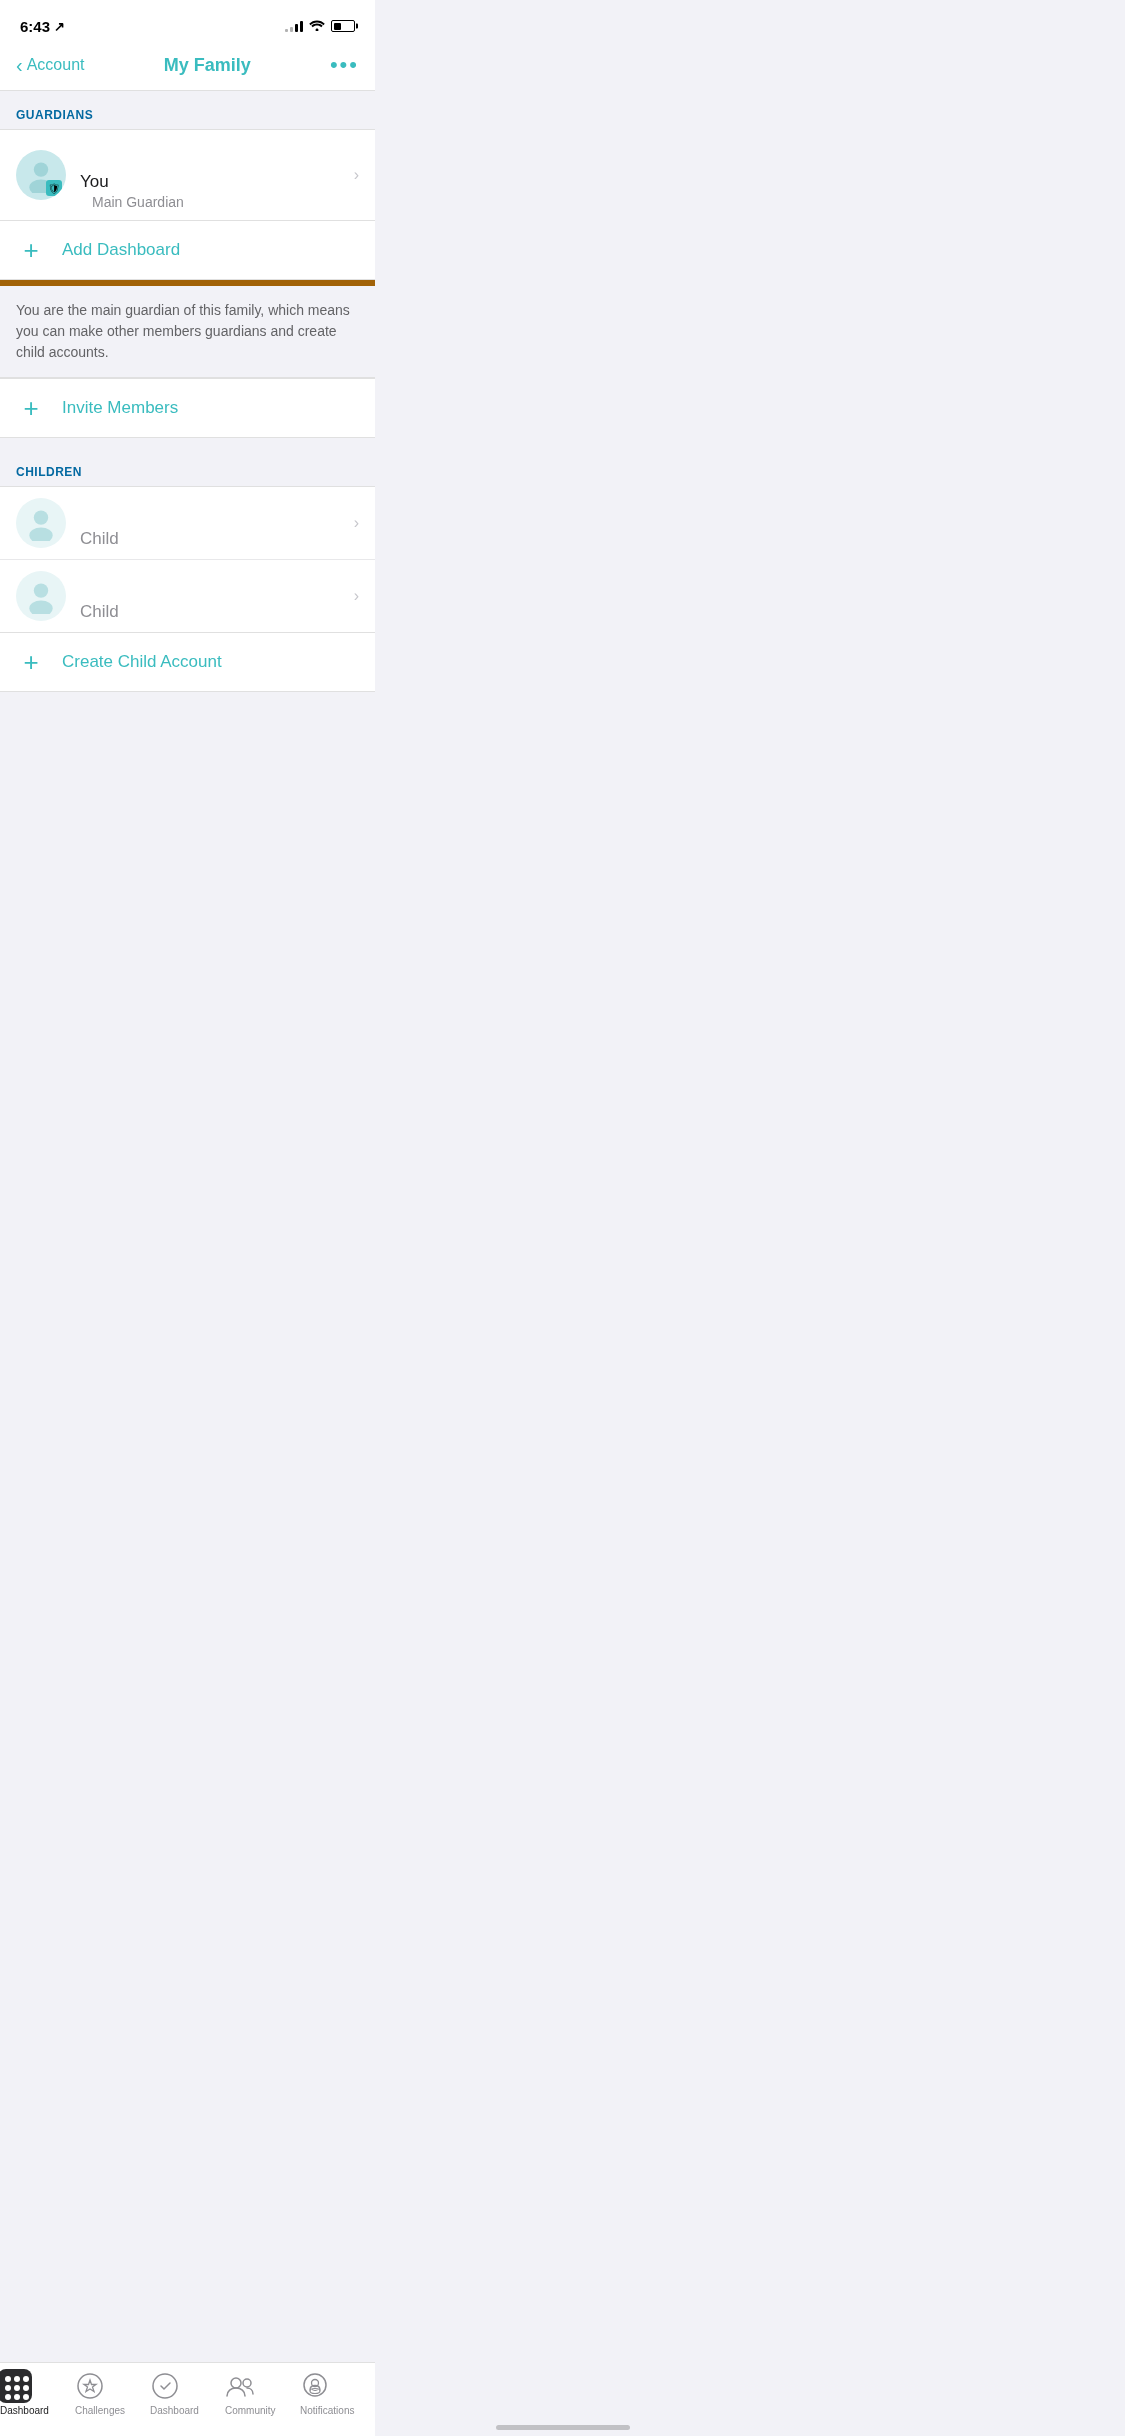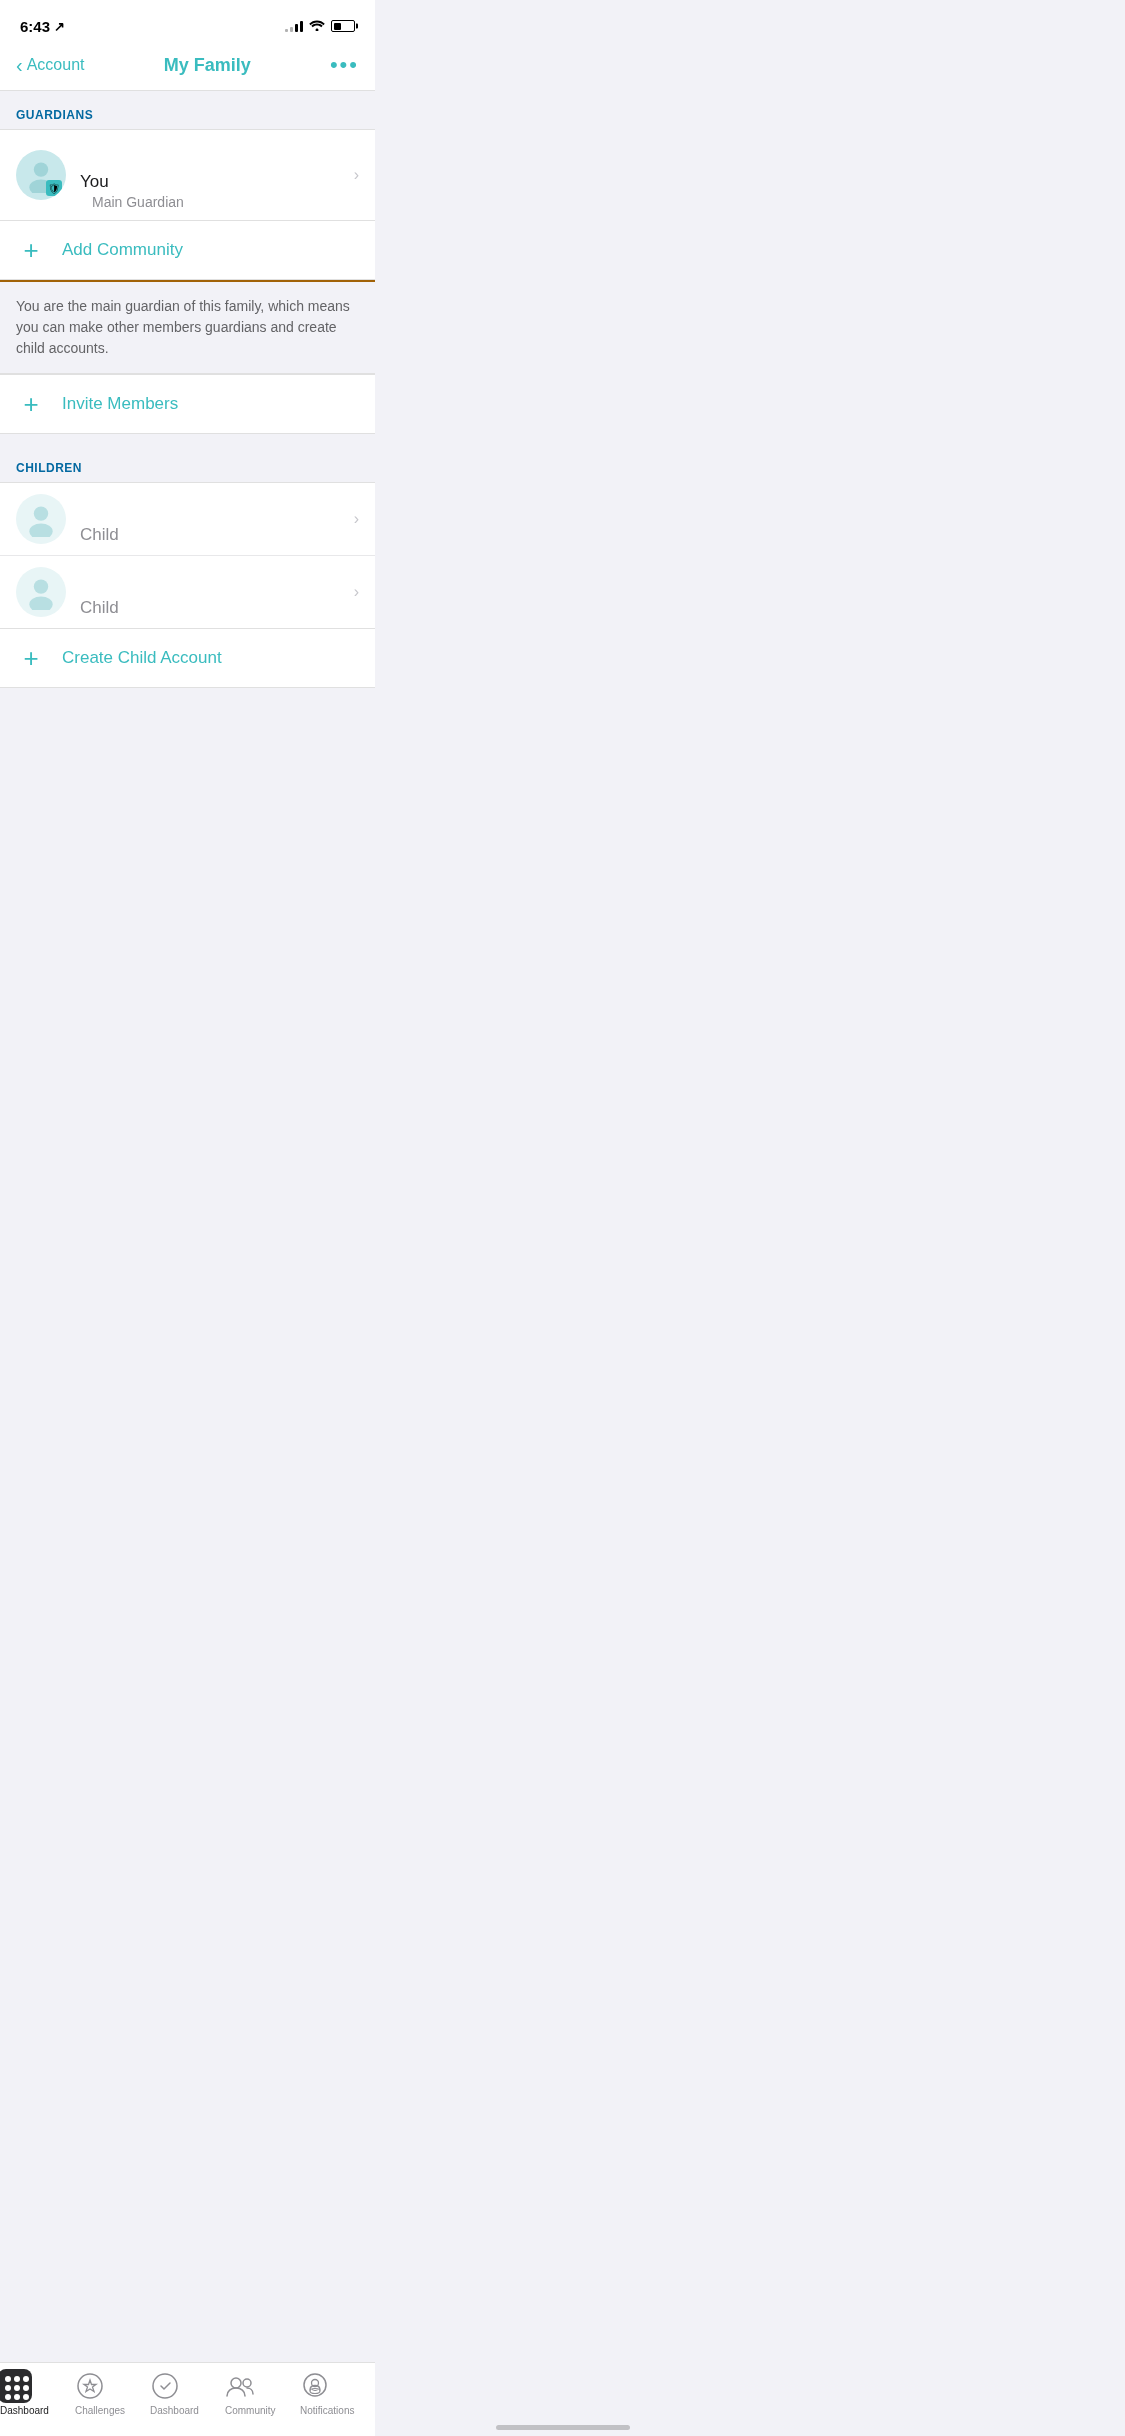--- a/index.html
+++ b/index.html
@@ -238,21 +238,21 @@
     .add-label {
       font-size: 17px;
       color: #3abcbf;
       font-weight: 400;
     }
 
     
     .info-text-block {
       background: #f2f2f7;
       padding: 14px 16px;
-      border-top: 2px solid #a16207;
+      border-top: 6px solid #a16207;
       border-bottom: 1px solid #e0e0e0;
     }
     .info-text {
       font-size: 14px;
       color: #636366;
       line-height: 1.5;
     }
 
     .section-gap {
       height: 10px;
@@ -402,21 +402,21 @@
         <div class="list-item-name">You</div>
         <div class="list-item-sub">Main Guardian</div>
       </div>
       <span class="chevron">›</span>
     </div>
   </div>
 
   <div class="list-section" style="margin-top:0; border-top:none;">
     <div class="add-row">
       <span class="add-icon">+</span>
-      <span class="add-label">Add Community</span>
+      <span class="add-label">Add Dashboard</span>
     </div>
   </div>
 
   <div class="info-text-block">
     <p class="info-text">You are the main guardian of this family, which means you can make other members guardians and create child accounts.</p>
   </div>
 
 
   <div class="list-section">
     <div class="add-row">

